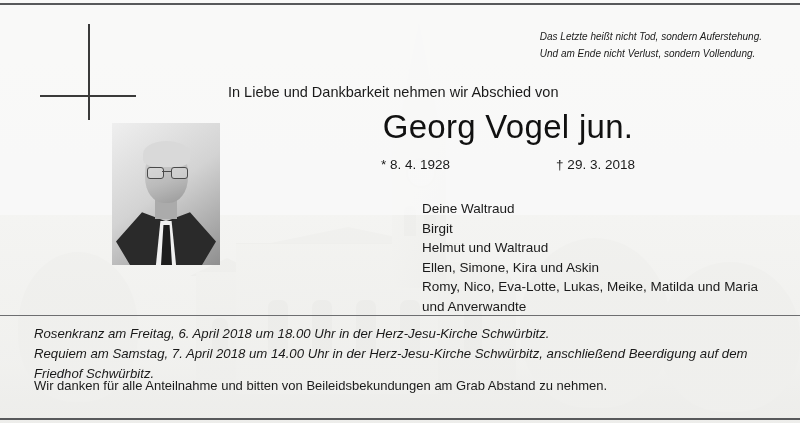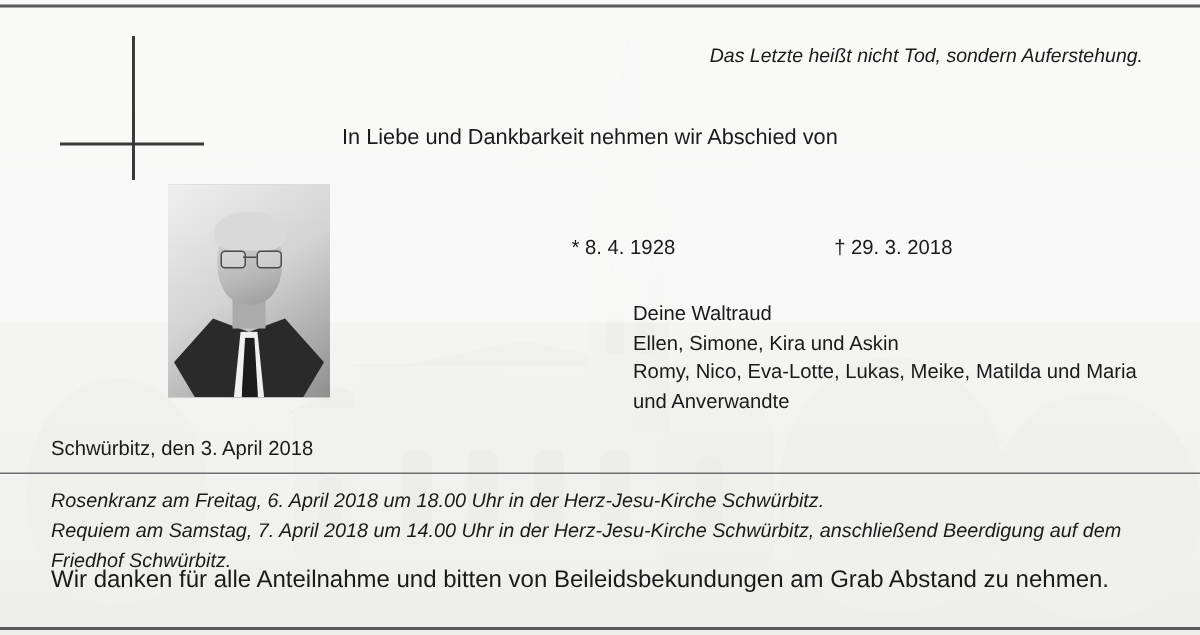--- a/index.html
+++ b/index.html
@@ -209,21 +209,21 @@
     left: 50px; top: 48px; width: 9px; height: 1px;
     background: #4a4a4a;
   }
 
   
   .motto {
     position: absolute;
     right: 38px; top: 28px;
     text-align: left;
     font-style: italic;
-    font-size: 13px;
+    font-size: 10px;
     line-height: 17px;
     color: #1a1a1a;
     font-family: "Liberation Sans", sans-serif;
   }
   .intro {
     position: absolute;
     left: 228px; top: 84px;
     width: 560px;
     font-size: 14.5px;
     color: #1a1a1a;
@@ -272,21 +272,21 @@
     font-size: 13.2px;
     line-height: 20px;
     color: #1a1a1a;
     font-style: italic;
   }
   .services .line { white-space: nowrap; }
   .services .wrap { white-space: normal; }
   .thanks {
     position: absolute;
     left: 34px; top: 378px;
-    font-size: 16px;
+    font-size: 13px;
     color: #1a1a1a;
   }
 </style>
 </head>
 <body>
 
 <div id="card">
 
   <div class="bg-photo">
     <div class="bg-sky"></div>
@@ -335,36 +335,39 @@
     <div class="p-neck"></div>
     <div class="p-head"></div>
     <div class="p-hair"></div>
     <div class="p-glass l"></div>
     <div class="p-glass r"></div>
     <div class="p-bridge"></div>
   </div>
 
   <div class="motto">
     <div>Das Letzte heißt nicht Tod, sondern Auferstehung.</div>
+    <div>Und am Ende nicht Verlust, sondern Vollendung.</div>
   </div>
 
   <div class="intro">In Liebe und Dankbarkeit nehmen wir Abschied von</div>
+  <div class="name">Georg Vogel jun.</div>
   <div class="dates">
     <span>* 8. 4. 1928</span>
     <span>† 29. 3. 2018</span>
   </div>
 
   <div class="mourners">
     <div>Deine Waltraud</div>
+    <div>Birgit</div>
+    <div>Helmut und Waltraud</div>
     <div>Ellen, Simone, Kira und Askin</div>
     <div>Romy, Nico, Eva-Lotte, Lukas, Meike, Matilda und Maria</div>
     <div>und Anverwandte</div>
   </div>
 
-  <div class="place-date">Schwürbitz, den 3. April 2018</div>
 
   <div class="rule-mid"></div>
 
   <div class="services">
     <div class="line">Rosenkranz am Freitag, 6. April 2018 um 18.00 Uhr in der Herz-Jesu-Kirche Schwürbitz.</div>
     <div class="wrap">Requiem am Samstag, 7. April 2018 um 14.00 Uhr in der Herz-Jesu-Kirche Schwürbitz, anschließend Beerdigung auf dem Friedhof Schwürbitz.</div>
   </div>
 
   <div class="thanks">Wir danken für alle Anteilnahme und bitten von Beileidsbekundungen am Grab Abstand zu nehmen.</div>
 

